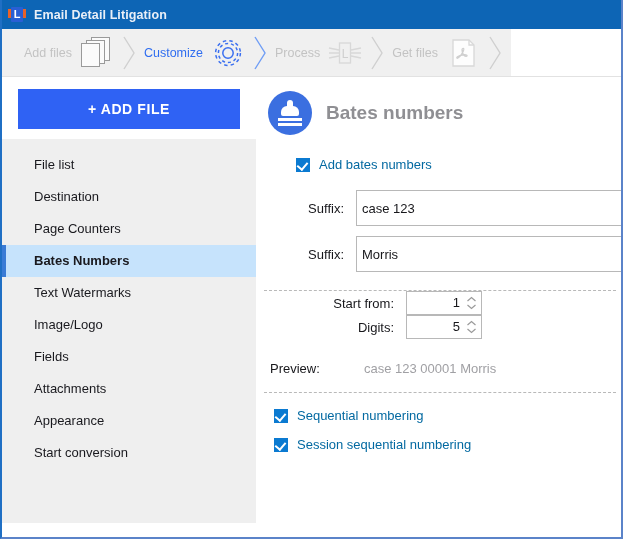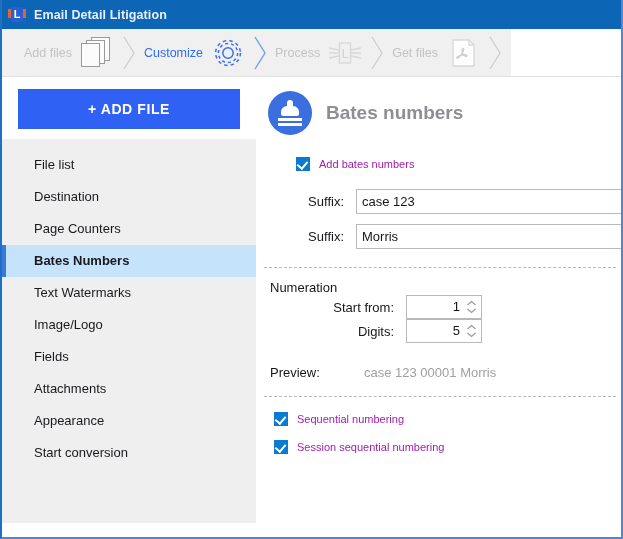--- a/index.html
+++ b/index.html
@@ -267,43 +267,43 @@
     border: solid #ffffff;
     border-width: 0 2px 2px 0;
     transform: rotate(40deg);
   }
   .cb-row {
     display: flex;
     align-items: center;
   }
   .cb-label {
     margin-left: 9px;
-    font-size: 11px;
-    color: #a21caf;
+    font-size: 13px;
+    color: #0369a1;
   }
 
   .row-addbates { padding: 22px 0 0 40px; }
 
   
   .field-row {
     display: flex;
     align-items: center;
     margin-top: 10px;
   }
   .field-label {
     width: 92px;
     flex: 0 0 92px;
     text-align: right;
     padding-right: 12px;
     font-size: 13px;
     color: #17171b;
     box-sizing: border-box;
   }
   .text-input {
-    height: 25px;
+    height: 36px;
     width: 268px;
     box-sizing: border-box;
     border: 1px solid #b8b8b8;
     background: #ffffff;
     font-size: 13px;
     color: #17171b;
     padding: 0 5px;
     font-family: "Liberation Sans", sans-serif;
     outline: none;
   }
@@ -541,21 +541,20 @@
             <input class="text-input" type="text" value="case 123" style="">
           </div>
           <div class="field-row">
             <span class="field-label">Suffix:</span>
             <input class="text-input" type="text" value="Morris" style="">
           </div>
         </div>
 
         <hr class="hr-dashed sep1">
 
-        <div class="section-title">Numeration</div>
 
         <div class="num-row">
           <span class="num-label">Start from:</span>
           <span class="spin">
             <span class="spin-val">1</span>
             <span class="spin-btns">
               <svg width="11" height="7" viewBox="0 0 11 7">
                   <path d="M1.5 5 L5.5 1.5 L9.5 5" fill="none" stroke="#9b9b9b" stroke-width="1.2"></path>
                 </svg>
               <svg width="11" height="7" viewBox="0 0 11 7">

